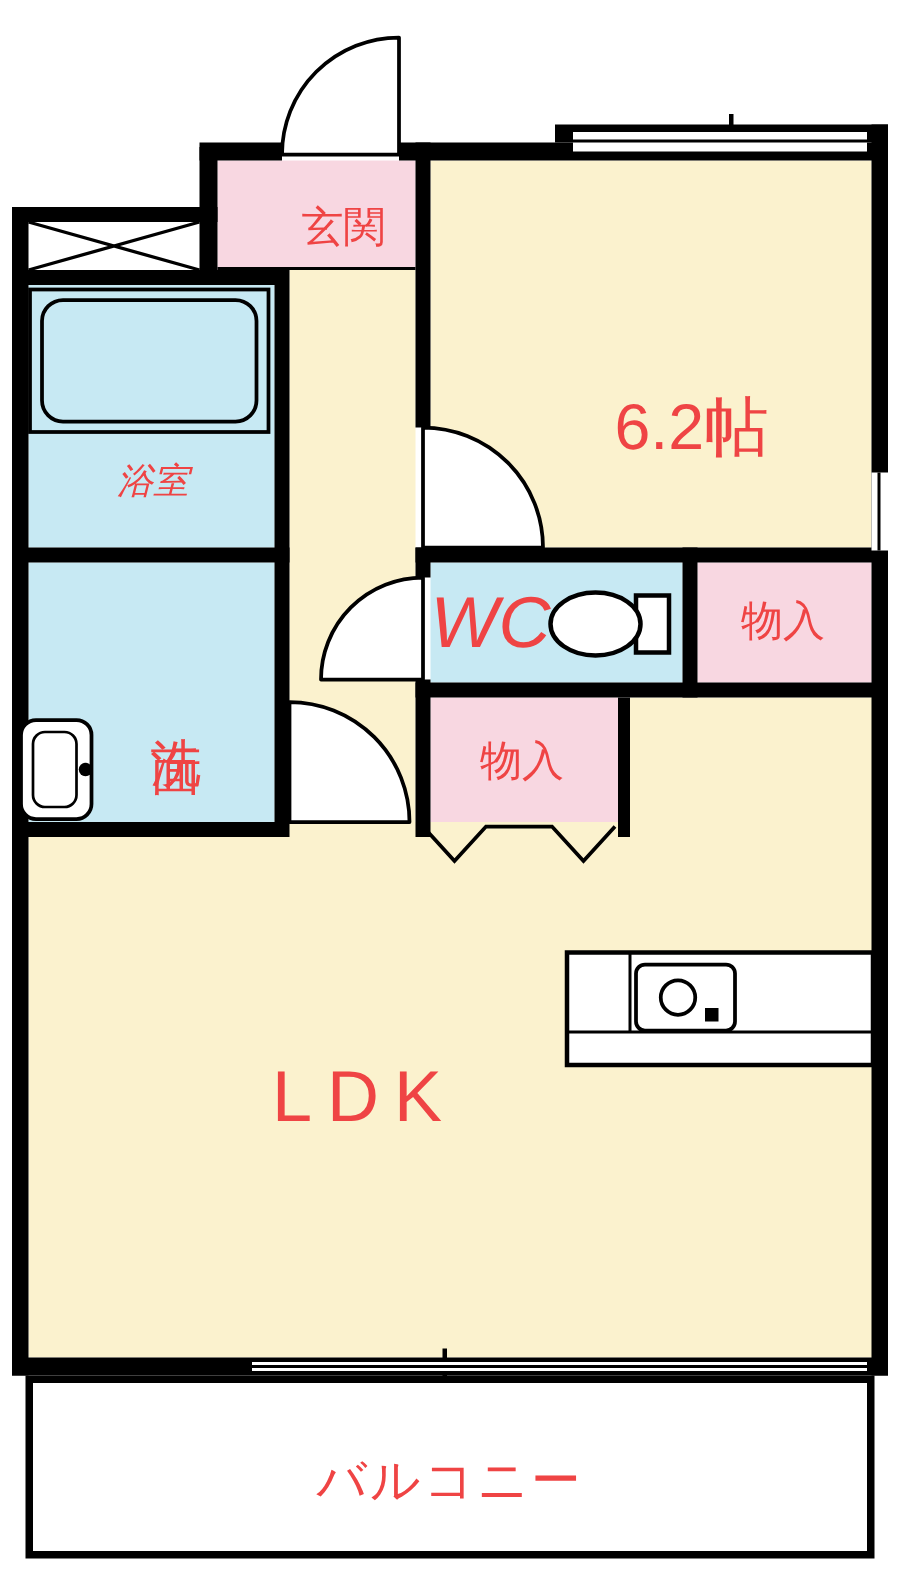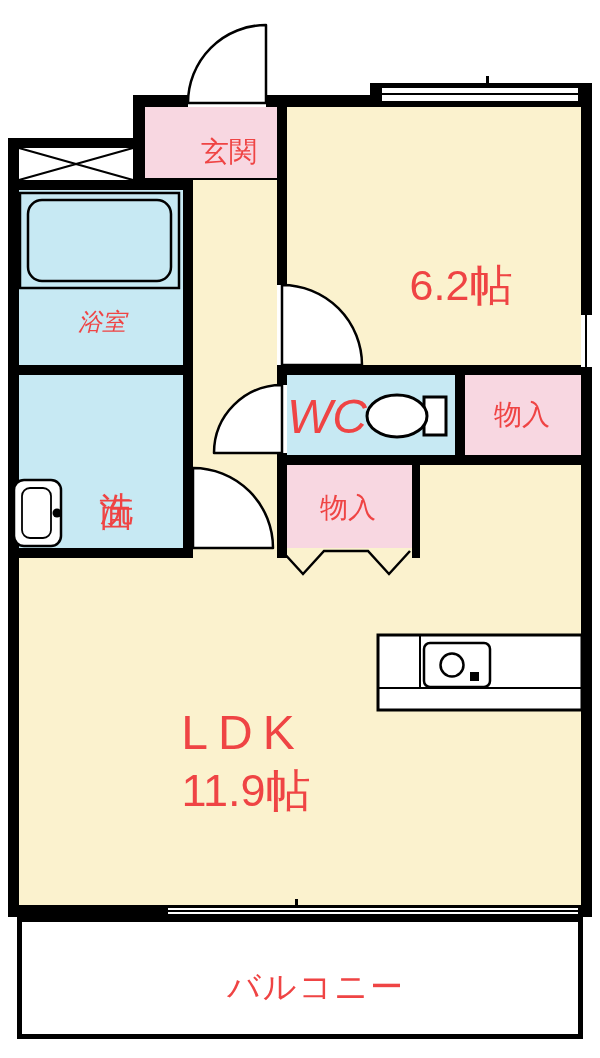--- a/index.html
+++ b/index.html
@@ -27,21 +27,21 @@
   .lbl-senmen{
     left:116px;top:473px;font-size:34px;
     writing-mode:vertical-rl;text-orientation:upright;
     letter-spacing:8px;
   }
   .lbl-wc{left:327px;top:417px;font-size:48px;font-style:italic;}
   .lbl-storage-right{left:522px;top:415px;font-size:28px;}
   .lbl-storage-center{left:348px;top:508px;font-size:28px;}
   .lbl-ldk{left:243px;top:701px;font-size:48px;letter-spacing:10px;margin-top:32px;}
   .lbl-ldk-size{left:246px;top:791px;font-size:45px;}
-  .lbl-balcony{left:300px;top:987px;font-size:33px;letter-spacing:2px;margin-left:16px;}
+  .lbl-balcony{left:300px;top:987px;font-size:33px;letter-spacing:2px;}
 </style>
 </head>
 <body>
 
 <div id="stage">
 
   <svg id="plan-svg" width="600" height="1058" viewBox="0 0 600 1058">
 
     <g>
       <rect x="145" y="107" width="132" height="73" fill="#F8D7E1"></rect>
@@ -127,16 +127,15 @@
   </svg>
 
   <div class="lbl lbl-genkan">玄関</div>
   <div class="lbl lbl-youshitsu-size">6.2帖</div>
   <div class="lbl lbl-bath">浴室</div>
   <div class="lbl lbl-senmen">洗面</div>
   <div class="lbl lbl-wc">WC</div>
   <div class="lbl lbl-storage-right">物入</div>
   <div class="lbl lbl-storage-center">物入</div>
   <div class="lbl lbl-ldk">LDK</div>
-  <div class="lbl lbl-ldk-size">11.9帖</div>
   <div class="lbl lbl-balcony">バルコニー</div>
 
 </div>
 
 </body></html>

